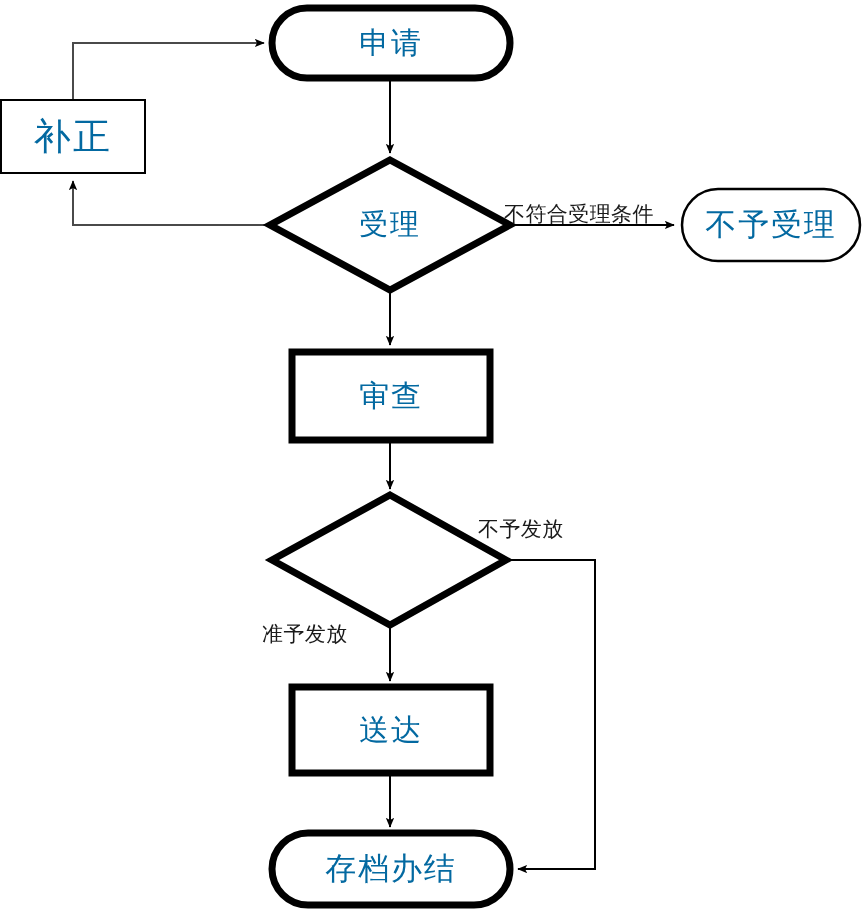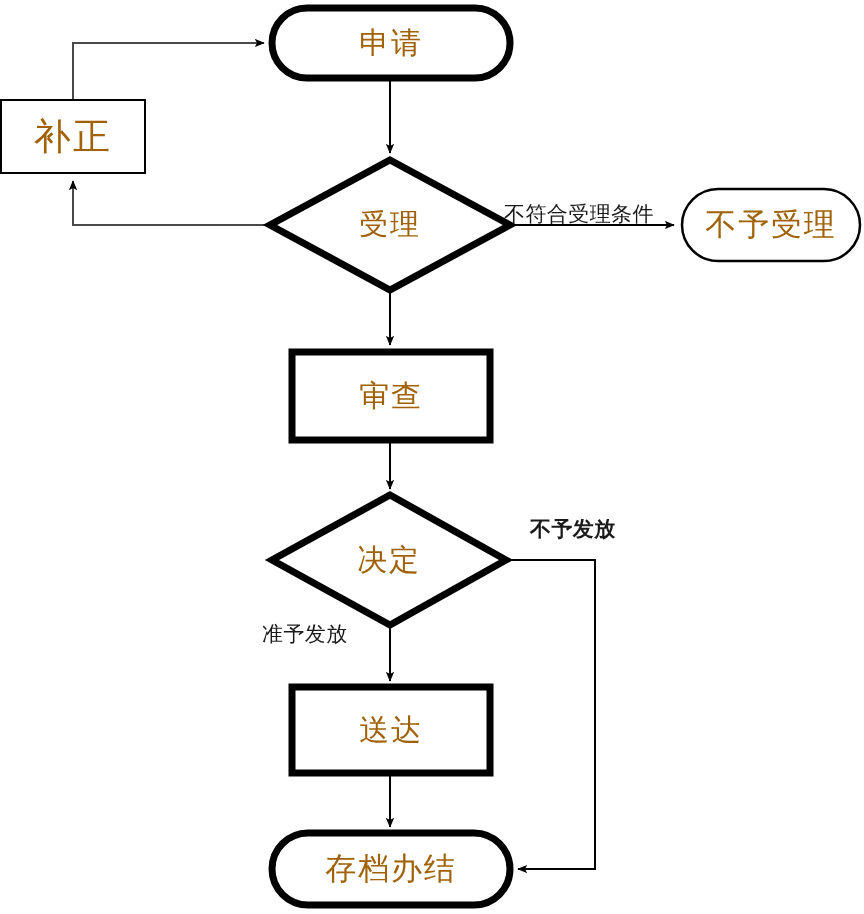--- a/index.html
+++ b/index.html
@@ -22,21 +22,21 @@
     top: 0;
     left: 0;
     width: 864px;
     height: 914px;
   }
   .node-label {
     position: absolute;
     display: flex;
     align-items: center;
     justify-content: center;
-    color: #a16207;
+    color: #0369a1;
     white-space: nowrap;
     pointer-events: none;
     letter-spacing: 0.06em;
   }
   .edge-label {
     position: absolute;
     color: #1a1a1a;
     white-space: nowrap;
     font-size: 21px;
     letter-spacing: 0.02em;
@@ -110,27 +110,26 @@
   <div class="node-label" style="left:272px; top:8px; width:238px; height:70px; font-size:30px;">申请</div>
 
   <div class="node-label" style="left:1px; top:100px; width:144px; height:73px; font-size:37px;">补正</div>
 
   <div class="node-label" style="left:270px; top:160px; width:240px; height:130px; font-size:29px;">受理</div>
 
   <div class="node-label" style="left:682px; top:189px; width:178px; height:72px; font-size:31px;">不予受理</div>
 
   <div class="node-label" style="left:292px; top:352px; width:198px; height:88px; font-size:30px;">审查</div>
 
-  <div class="node-label" style="left:272px; top:495px; width:234px; height:130px; font-size:30px;">决定</div>
 
   <div class="node-label" style="left:292px; top:687px; width:198px; height:86px; font-size:30px;">送达</div>
 
   <div class="node-label" style="left:272px; top:833px; width:238px; height:72px; font-size:31px;">存档办结</div>
 
 
   <div class="edge-label" style="left:504px; top:200px;">不符合受理条件</div>
 
 
-  <div class="edge-label" style="left:530px; top:515px;font-weight:bold;">不予发放</div>
+  <div class="edge-label" style="left:478px; top:515px;">不予发放</div>
 
   <div class="edge-label" style="left:262px; top:596px;margin-top:24px;">准予发放</div>
 
 </div>
 
 </body></html>

